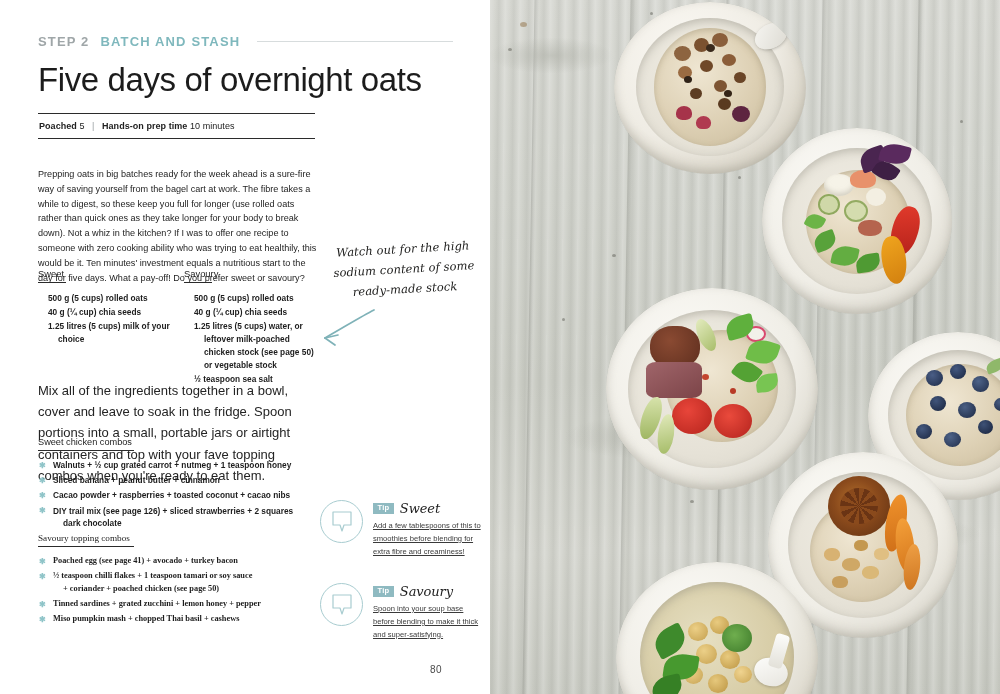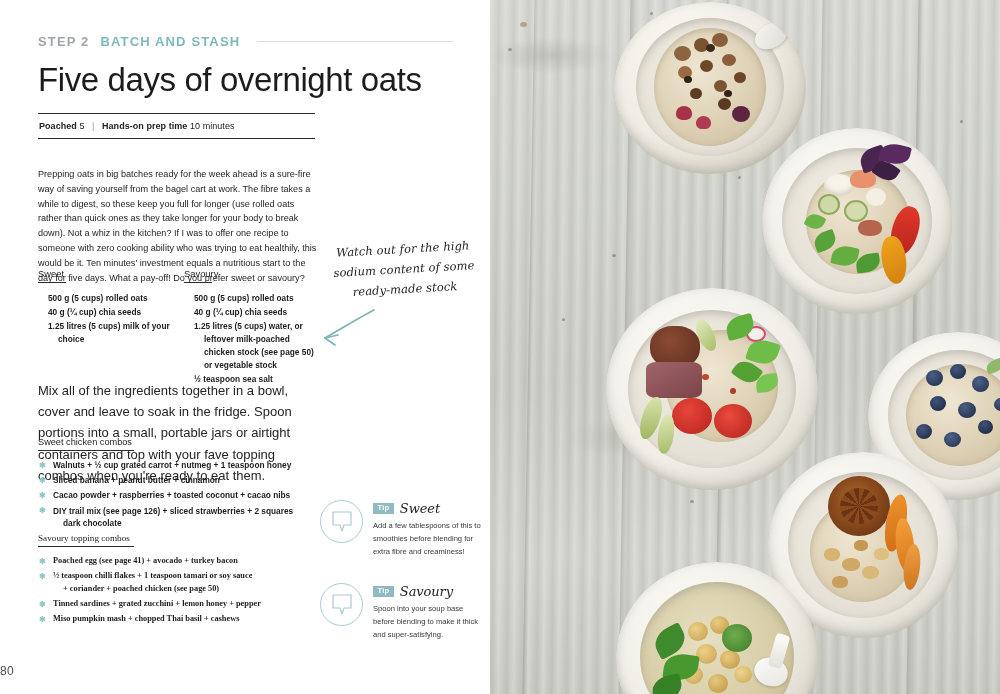--- a/index.html
+++ b/index.html
@@ -141,28 +141,28 @@
     background: #8fbac1; color: #ffffff;
     font-size: 7.6px; font-weight: 700;
     padding: 1.5px 4.5px 2px; letter-spacing: 0.2px;
     line-height: 1;
   }
   .tip-flavour {
     font-family: "DejaVu Serif", serif;
     font-style: italic; font-size: 13px; color: #1c1c1c;
     letter-spacing: -0.1px;
   }
-  .tip-text { font-size: 7.6px; line-height: 1.68; color: #3a3a3a; }
+  .tip-text { font-size: 7.6px; line-height: 1.68; color: #3a3a3a; text-decoration: underline; }
 
   
   .folio {
     position: absolute;
     left: 0; top: 664px; width: 442px;
-    text-align: left;
-    font-size: 12px; color: #4a4a4a; letter-spacing: 0.4px;
+    text-align: right;
+    font-size: 10px; color: #4a4a4a; letter-spacing: 0.4px;
   }
 
   
   .photo-page {
     position: relative;
     width: 510px; height: 694px; flex: 0 0 510px;
     overflow: hidden;
     background: #c8cac4;
   }
   .wood {

